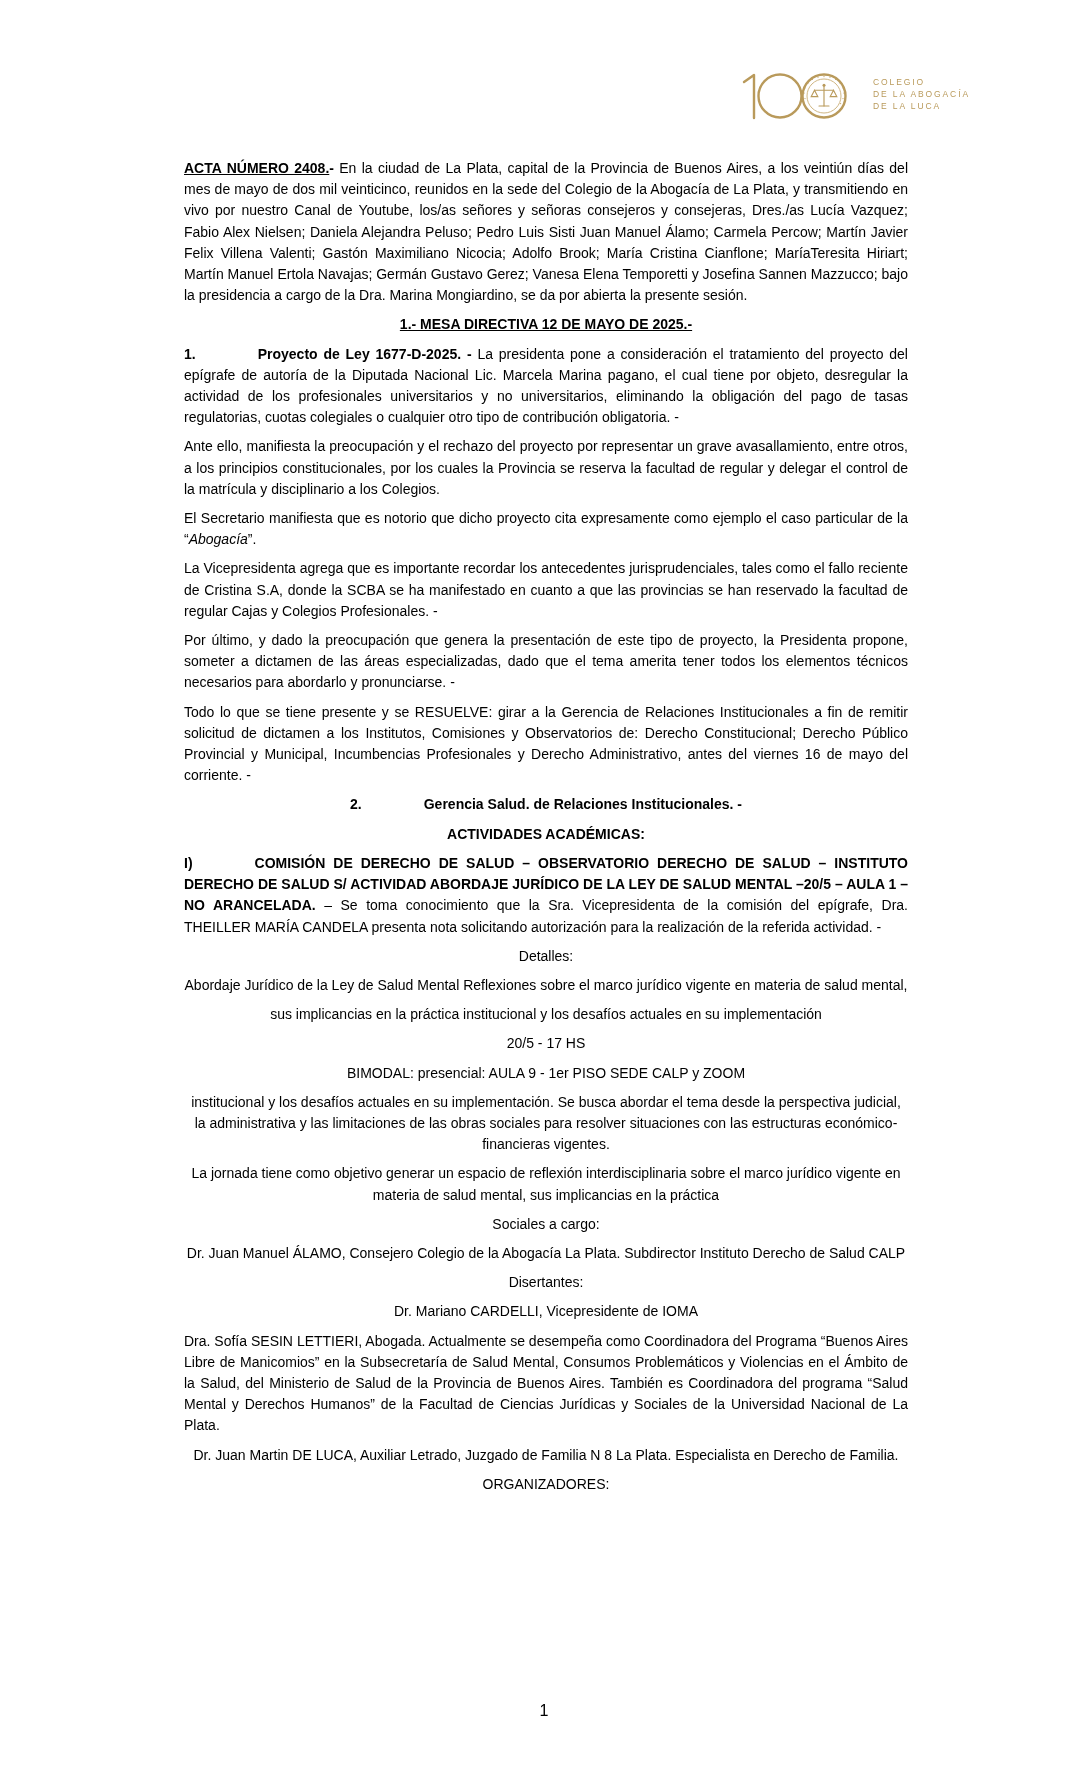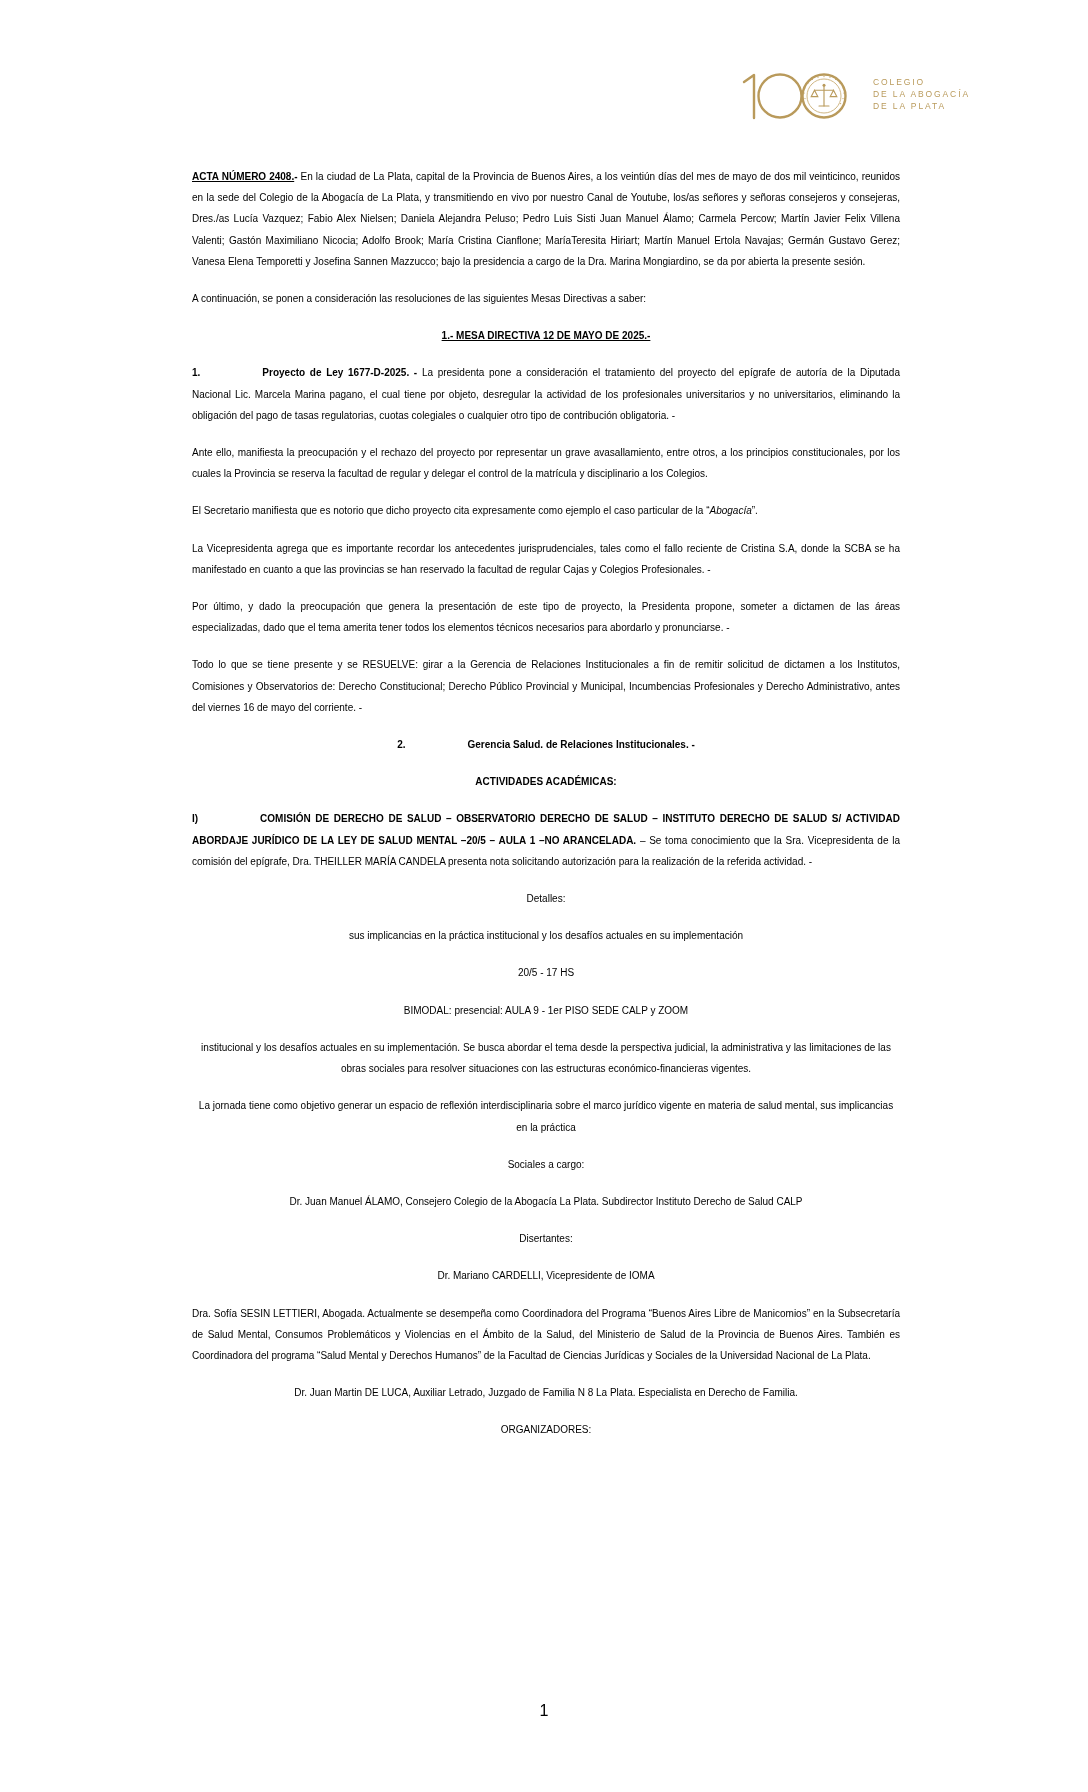--- a/index.html
+++ b/index.html
@@ -53,22 +53,22 @@
   }
 
   
   .content {
     position: absolute;
     left: 176px;
     top: 150px;
     width: 740px;
   }
   p {
-    margin: 16px;
-    font-size: 10px;
+    margin: 8px;
+    font-size: 14px;
     line-height: 21.2px;
     color: #000;
   }
   .just { text-align: justify; text-justify: inter-word; }
   .left { text-align: center; }
   b, .b { font-weight: bold; }
   .u { text-decoration: underline; }
   .tab { display: inline-block; width: 62px; }
 
   
@@ -121,29 +121,28 @@
           <path d="M80.5 24.2 L77.2 30.6 L83.8 30.6 Z"></path>
           <path d="M99.5 24.2 L96.2 30.6 L102.8 30.6 Z"></path>
           <line x1="85" y1="40" x2="95" y2="40"></line>
           <circle cx="90" cy="19.2" r="1.5" fill="#b99a5b" stroke="none"></circle>
         </g>
       </svg>
     </div>
     <div class="logo-text">
       <span>COLEGIO</span>
       <span>DE LA ABOGACÍA</span>
-      <span>DE LA PLATA</span>
+      <span>DE LA LUCA</span>
     </div>
   </div>
 
   <div class="content">
 
     <p class="just"><b class="u">ACTA NÚMERO 2408.</b><b>- </b><span>En la ciudad de La Plata, capital de la Provincia de Buenos Aires, a los veintiún días del mes de mayo de dos mil veinticinco, reunidos en la sede del Colegio de la Abogacía de La Plata, y transmitiendo en vivo por nuestro Canal de Youtube, los/as señores y señoras consejeros y consejeras, Dres./as Lucía Vazquez; Fabio Alex Nielsen; Daniela Alejandra Peluso; Pedro Luis Sisti Juan Manuel Álamo; Carmela Percow; Martín Javier Felix Villena Valenti; Gastón Maximiliano Nicocia; Adolfo Brook; María Cristina Cianflone; MaríaTeresita Hiriart; Martín Manuel Ertola Navajas; Germán Gustavo Gerez; Vanesa Elena Temporetti y Josefina Sannen Mazzucco; bajo la presidencia a cargo de la Dra. Marina Mongiardino, se da por abierta la presente sesión.</span></p>
 
-    <p class="just">A continuación, se ponen a consideración las resoluciones de las siguientes Mesas Directivas a saber:</p>
 
     <p class="left"><b class="u">1.- MESA DIRECTIVA 12 DE MAYO DE 2025.-</b></p>
 
     <p class="just"><b>1.</b><span class="tab"></span><b>Proyecto de Ley 1677-D-2025. - </b><span>La presidenta pone a consideración el tratamiento del proyecto del epígrafe de autoría de la Diputada Nacional Lic. Marcela Marina pagano, el cual tiene por objeto, desregular la actividad de los profesionales universitarios y no universitarios, eliminando la obligación del pago de tasas regulatorias, cuotas colegiales o cualquier otro tipo de contribución obligatoria. -</span></p>
 
     <p class="just">Ante ello, manifiesta la preocupación y el rechazo del proyecto por representar un grave avasallamiento, entre otros, a los principios constitucionales, por los cuales la Provincia se reserva la facultad de regular y delegar el control de la matrícula y disciplinario a los Colegios.</p>
 
     <p class="just"><span>El Secretario manifiesta que es notorio que dicho proyecto cita expresamente como ejemplo el caso particular de la “</span><i>Abogacía</i><span>”.</span></p>
 
     <p class="just">La Vicepresidenta agrega que es importante recordar los antecedentes jurisprudenciales, tales como el fallo reciente de Cristina S.A, donde la SCBA se ha manifestado en cuanto a que las provincias se han reservado la facultad de regular Cajas y Colegios Profesionales. -</p>
@@ -152,20 +151,21 @@
 
     <p class="just">Todo lo que se tiene presente y se RESUELVE: girar a la Gerencia de Relaciones Institucionales a fin de remitir solicitud de dictamen a los Institutos, Comisiones y Observatorios de: Derecho Constitucional; Derecho Público Provincial y Municipal, Incumbencias Profesionales y Derecho Administrativo, antes del viernes 16 de mayo del corriente. -</p>
 
     <p class="left"><b>2.</b><span class="tab"></span><b>Gerencia Salud. de Relaciones Institucionales. -</b></p>
 
     <p class="left"><b>ACTIVIDADES ACADÉMICAS:</b></p>
 
     <p class="just"><b>I)</b><span class="tab"></span><b>COMISIÓN DE DERECHO DE SALUD – OBSERVATORIO DERECHO DE SALUD – INSTITUTO DERECHO DE SALUD S/ ACTIVIDAD ABORDAJE JURÍDICO DE LA LEY DE SALUD MENTAL –20/5 – AULA 1 –NO ARANCELADA.</b><span> – Se toma conocimiento que la Sra. Vicepresidenta de la comisión del epígrafe, Dra. THEILLER MARÍA CANDELA presenta nota solicitando autorización para la realización de la referida actividad. -</span></p>
 
     <p class="left">Detalles:</p>
+    <p class="left">Abordaje Jurídico de la Ley de Salud Mental Reflexiones sobre el marco jurídico vigente en materia de salud mental,</p>
     <p class="left">sus implicancias en la práctica institucional y los desafíos actuales en su implementación</p>
     <p class="left">20/5 - 17 HS</p>
     <p class="left">BIMODAL: presencial: AULA 9 - 1er PISO SEDE CALP y ZOOM</p>
     <p class="left">institucional y los desafíos actuales en su implementación. Se busca abordar el tema desde la perspectiva judicial, la administrativa y las limitaciones de las obras sociales para resolver situaciones con las estructuras económico-financieras vigentes.</p>
     <p class="left">La jornada tiene como objetivo generar un espacio de reflexión interdisciplinaria sobre el marco jurídico vigente en materia de salud mental, sus implicancias en la práctica</p>
 
     <p class="left">Sociales a cargo:</p>
     <p class="left">Dr. Juan Manuel ÁLAMO, Consejero Colegio de la Abogacía La Plata. Subdirector Instituto Derecho de Salud CALP</p>
 
     <p class="left">Disertantes:</p>

